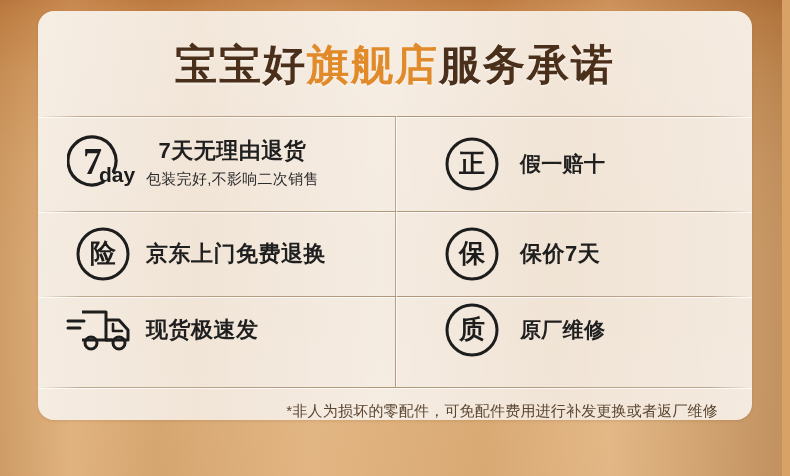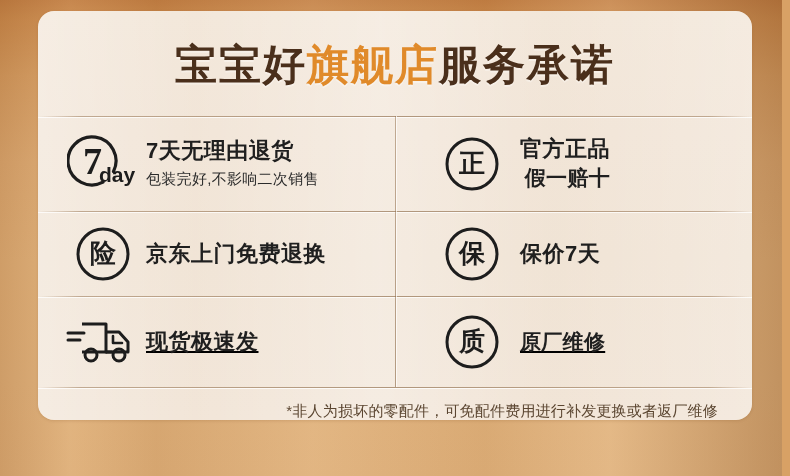--- a/index.html
+++ b/index.html
@@ -75,32 +75,32 @@
     box-shadow:1px 0 0 rgba(255,255,255,.7);
     z-index:2;
   }
 
   .grid{position:absolute;left:0;top:105px;right:0;height:271px;z-index:3;}
   .cell{position:absolute;display:flex;align-items:center;}
   .col-l{left:26px;width:330px;}
   .col-r{left:390px;width:320px;}
   .row1{top:0;height:95px;}
   .row2{top:95px;height:85px;}
-  .row3{top:180px;height:91px;text-decoration:underline;}
+  .row3{top:168px;height:91px;}
 
   .ic{
     flex:0 0 auto;width:78px;height:62px;
     display:flex;align-items:center;justify-content:center;
     color:#1d1d1d;
   }
   .col-r .ic{width:88px;}
   .txt{padding-left:4px;}
   .t1{
     font-size:22px;line-height:28px;font-weight:bold;color:#1f1f1f;
-    letter-spacing:.5px;white-space:nowrap;
+    letter-spacing:.5px;white-space:nowrap;text-align:center;
   }
   .t2{
     font-size:15px;line-height:24px;color:#2b2b2b;letter-spacing:.3px;
     white-space:nowrap;margin-top:2px;
   }
   .t2.big{font-size:21px;font-weight:bold;color:#1f1f1f;line-height:29px;margin-top:0;text-align:right;}
   .star{font-size:15px;vertical-align:super;font-weight:bold;}
 
   .note{
     position:absolute;left:0;right:34px;top:388px;
@@ -191,21 +191,20 @@
       </div>
 
       <div class="cell col-r row1">
         <div class="ic" style="position: relative;">
           <svg width="60" height="60" viewBox="0 0 60 60" aria-hidden="true">
             <circle cx="30" cy="30" r="25" fill="none" stroke="#1d1d1d" stroke-width="3"></circle>
           </svg>
           <span class="cchar" style="position:absolute;">正</span>
         </div>
         <div class="txt">
-          <div class="t1">官方正品</div>
           <div class="t2 big">假一赔十</div>
         </div>
       </div>
 
       <div class="cell col-r row2">
         <div class="ic" style="position: relative;">
           <svg width="60" height="60" viewBox="0 0 60 60" aria-hidden="true">
             <circle cx="30" cy="30" r="25" fill="none" stroke="#1d1d1d" stroke-width="3"></circle>
           </svg>
           <span class="cchar" style="position:absolute;">保</span>

